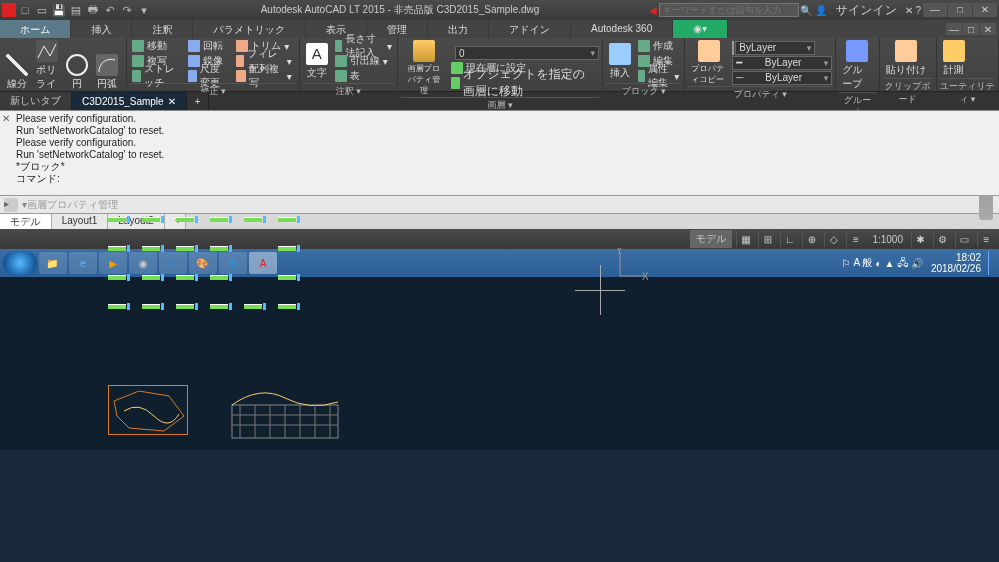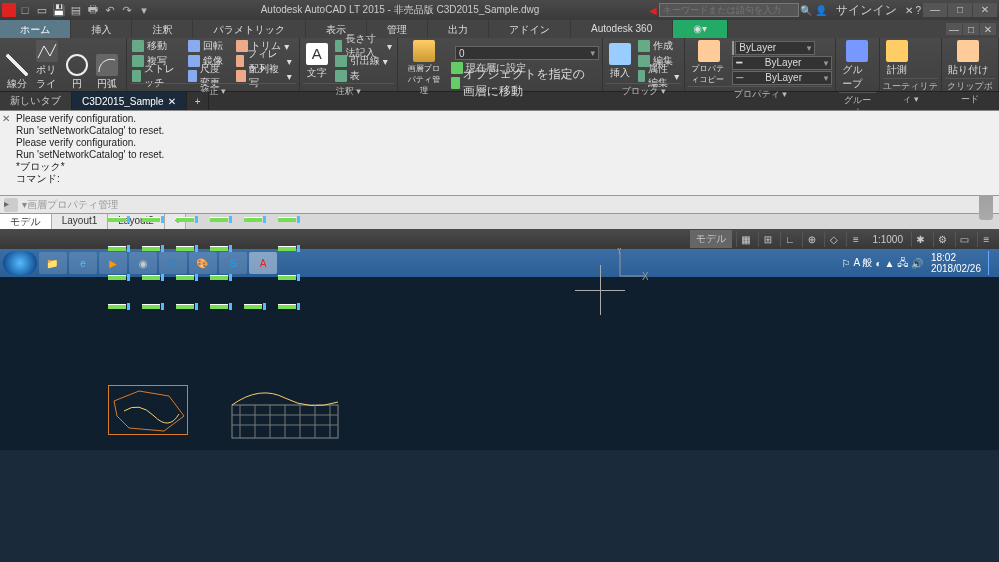--- a/index.html
+++ b/index.html
@@ -51,21 +51,21 @@
 .modeltabs{height:16px;background:#d8d8d8;display:flex;border-top:1px solid #999}
 .mtab{padding:1px 10px;border-right:1px solid #aaa;color:#333;background:#e8e8e8}
 .mtab.active{background:#fff}
 .statusbar{height:20px;background:linear-gradient(#4a4a4a,#383838);display:flex;align-items:center;color:#ccc;font-size:9px}
 .sb-r{margin-left:auto;display:flex;align-items:center;gap:4px;padding-right:4px}
 .sb-btn{width:18px;height:16px;display:inline-flex;align-items:center;justify-content:center;border-left:1px solid #555}
 .taskbar{height:28px;background:linear-gradient(#3a6ea5,#2a5e95);display:flex;align-items:center;padding:0 3px;gap:2px}
 .startbtn{width:34px;height:24px;background:radial-gradient(circle,#5bf,#037);border-radius:12px}
 .tbico{width:28px;height:22px;background:rgba(255,255,255,.15);border-radius:2px;display:flex;align-items:center;justify-content:center}
 .tray{margin-left:auto;display:flex;align-items:center;gap:3px;color:#fff;font-size:10px}
-.clock{text-align:left;line-height:11px;padding:0 4px}
+.clock{text-align:right;line-height:11px;padding:0 4px}
 svg{display:block}
 </style>
 </head>
 <body>
 
 <div class="titlebar">
   <span class="logo"></span>
   <div class="qat">
     <span>□</span>
     <span>▭</span>
@@ -223,20 +223,21 @@
         <div class="smallbtn">
             <span class="si" style="background:#6c6"></span>
             <span>現在層に設定</span>
           </div>
         <div class="smallbtn">
             <span class="si" style="background:#6c6"></span>
             <span style="font-size:12px">オブジェクトを指定の画層に移動</span>
           </div>
       </div>
     </div>
+    <div class="panel-label">画層 ▾</div>
   </div>
   <div class="panel">
     <div class="panel-body">
       <div class="bigbtn">
           <div class="ico" style="background:#9cf"></div>
           <span>挿入</span>
         </div>
       <div class="smallrow">
         <div class="smallbtn">
             <span class="si"></span>
@@ -281,38 +282,38 @@
         <div class="bigbtn">
           <div class="ico" style="background:#79f"></div>
           <span>グループ</span>
         </div>
       </div>
     <div class="panel-label">グループ ▾</div>
   </div>
   <div class="panel">
     <div class="panel-body">
         <div class="bigbtn">
+          <div class="ico" style="background:#fc9"></div>
+          <span>貼り付け</span>
+        </div>
+      </div>
+    <div class="panel-label">クリップボード</div>
+  </div>
+  <div class="panel">
+    <div class="panel-body">
+        <div class="bigbtn">
           <div class="ico" style="background:#fc6"></div>
           <span>計測</span>
         </div>
         <div class="smallrow">
           <span class="si"></span>
           <span class="si"></span>
         </div>
       </div>
     <div class="panel-label">ユーティリティ ▾</div>
-  </div>
-  <div class="panel">
-    <div class="panel-body">
-        <div class="bigbtn">
-          <div class="ico" style="background:#fc9"></div>
-          <span>貼り付け</span>
-        </div>
-      </div>
-    <div class="panel-label">クリップボード</div>
   </div>
 </div>
 
 <div class="filetabs">
   <div class="filetab">
       <span>新しいタブ</span>
     </div>
   <div class="filetab active">
       <span>C3D2015_Sample</span>
       <span>✕</span>

